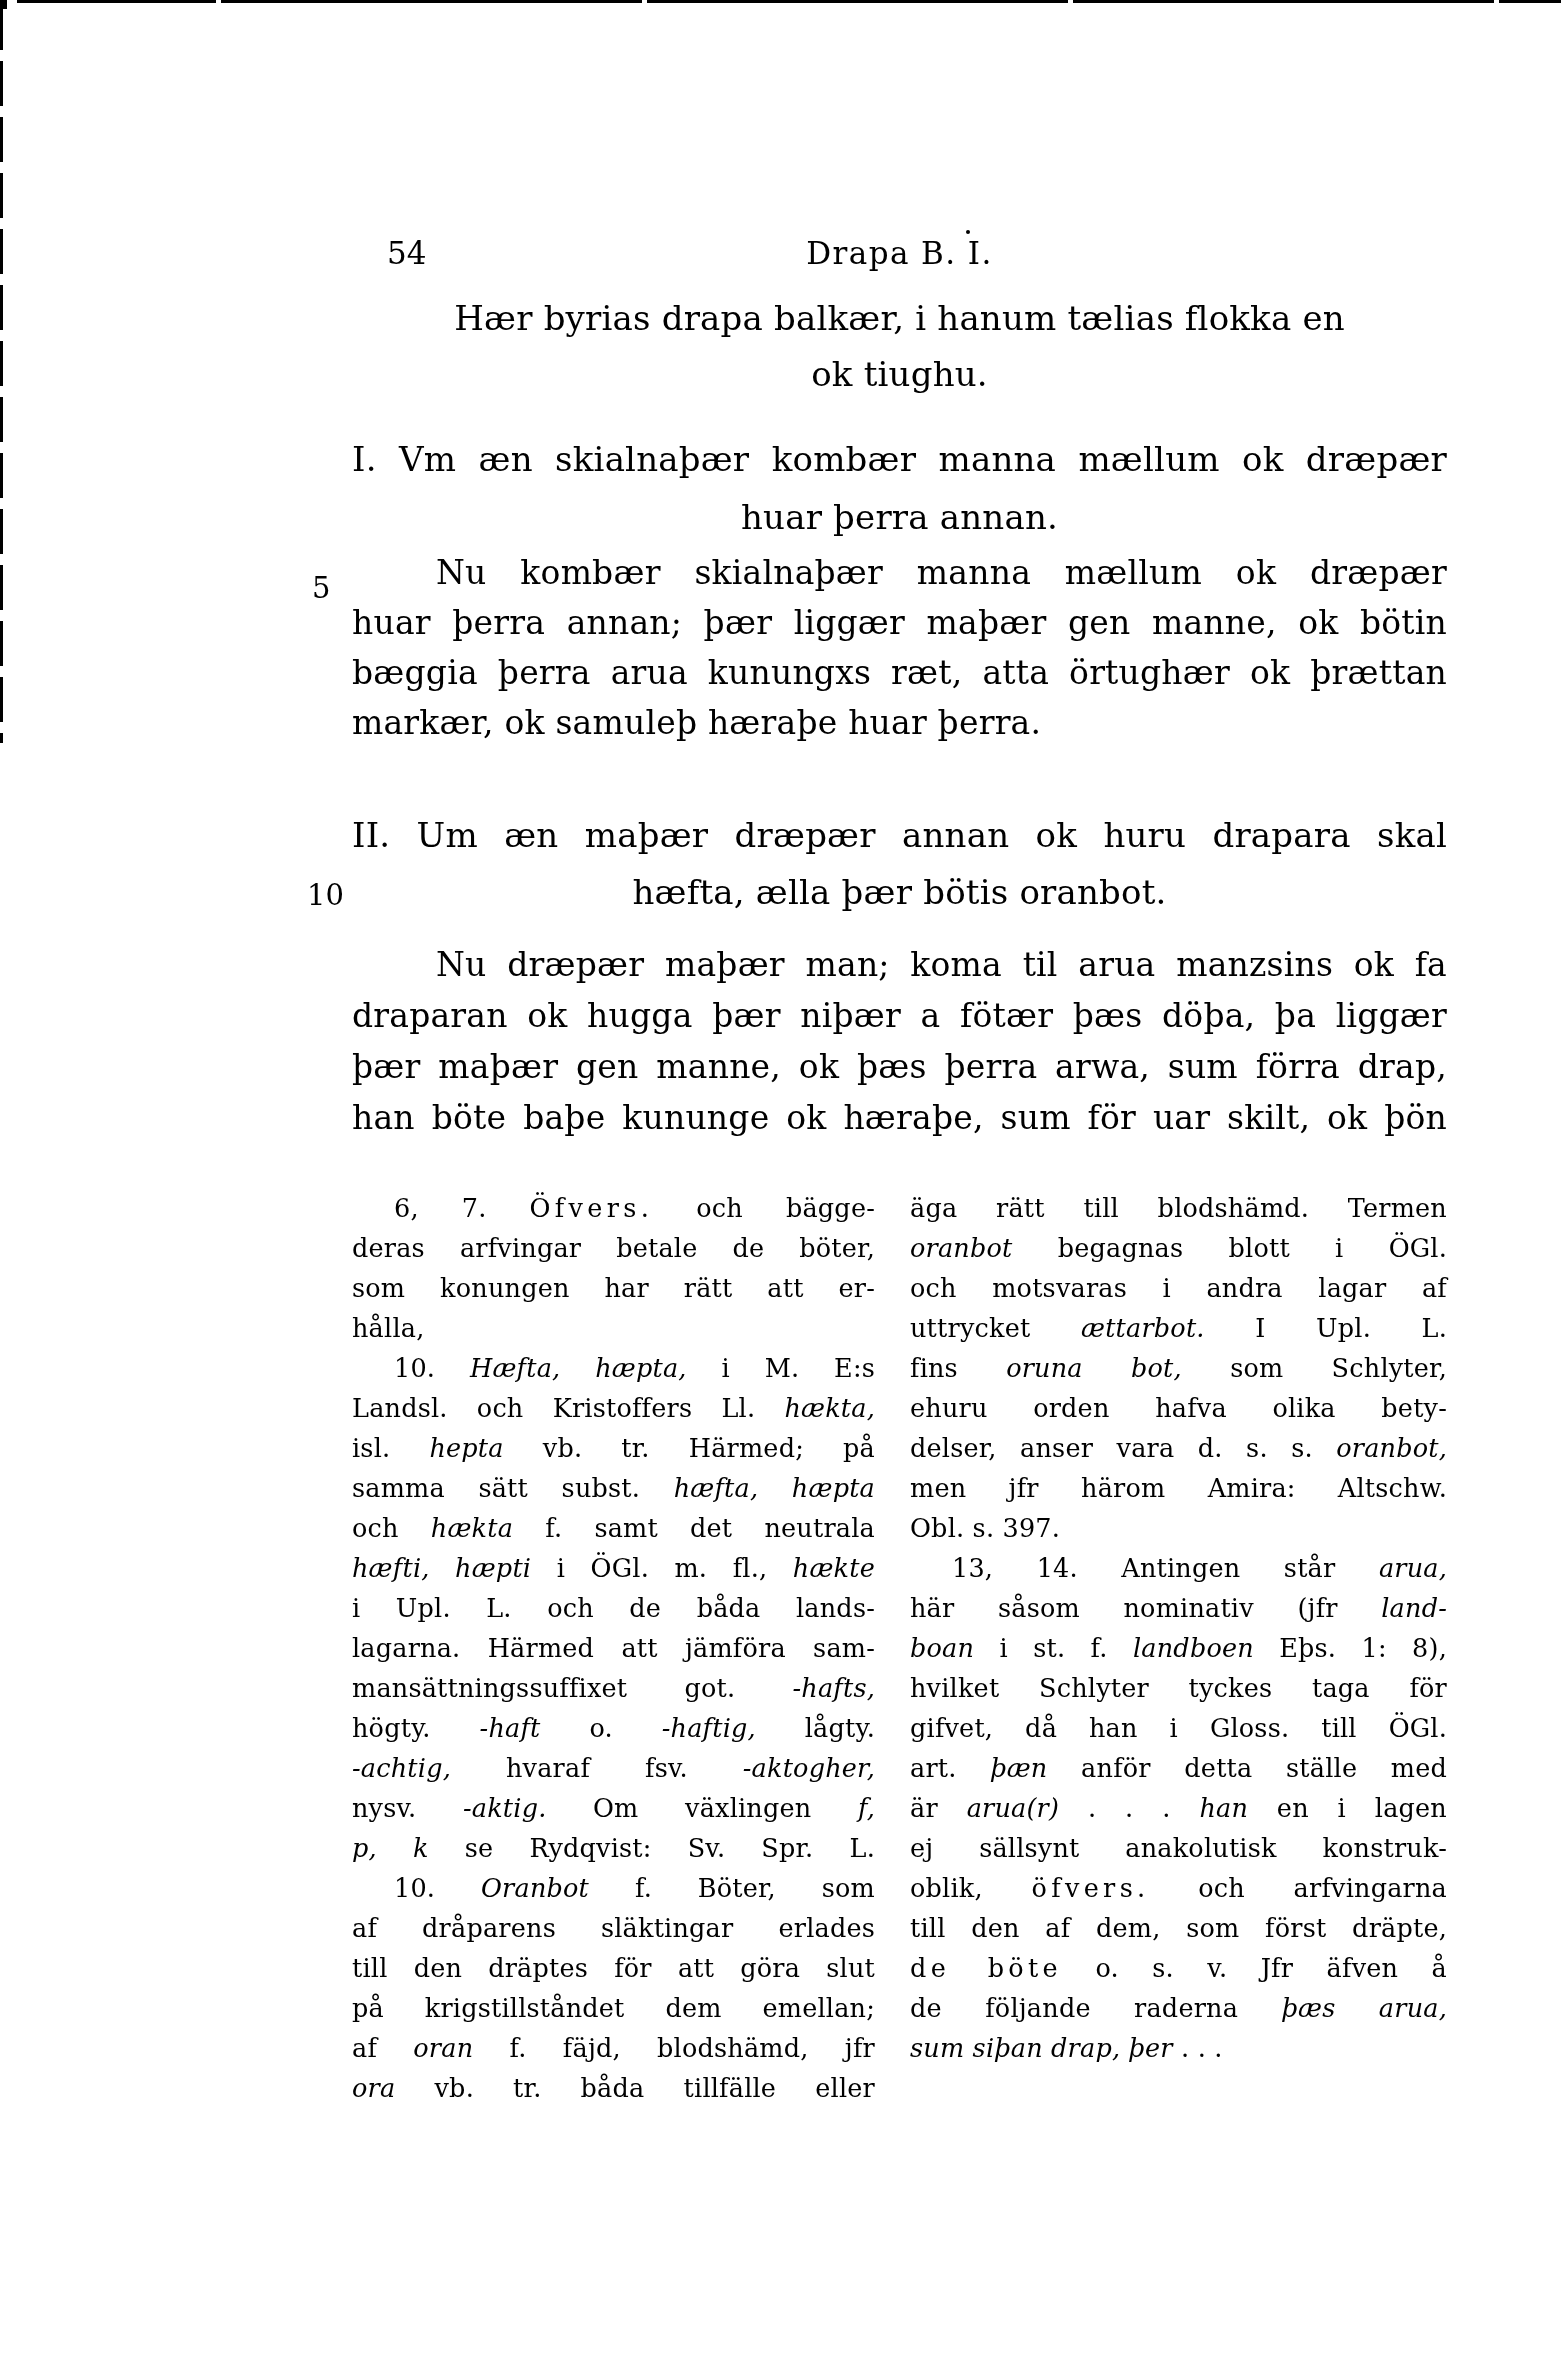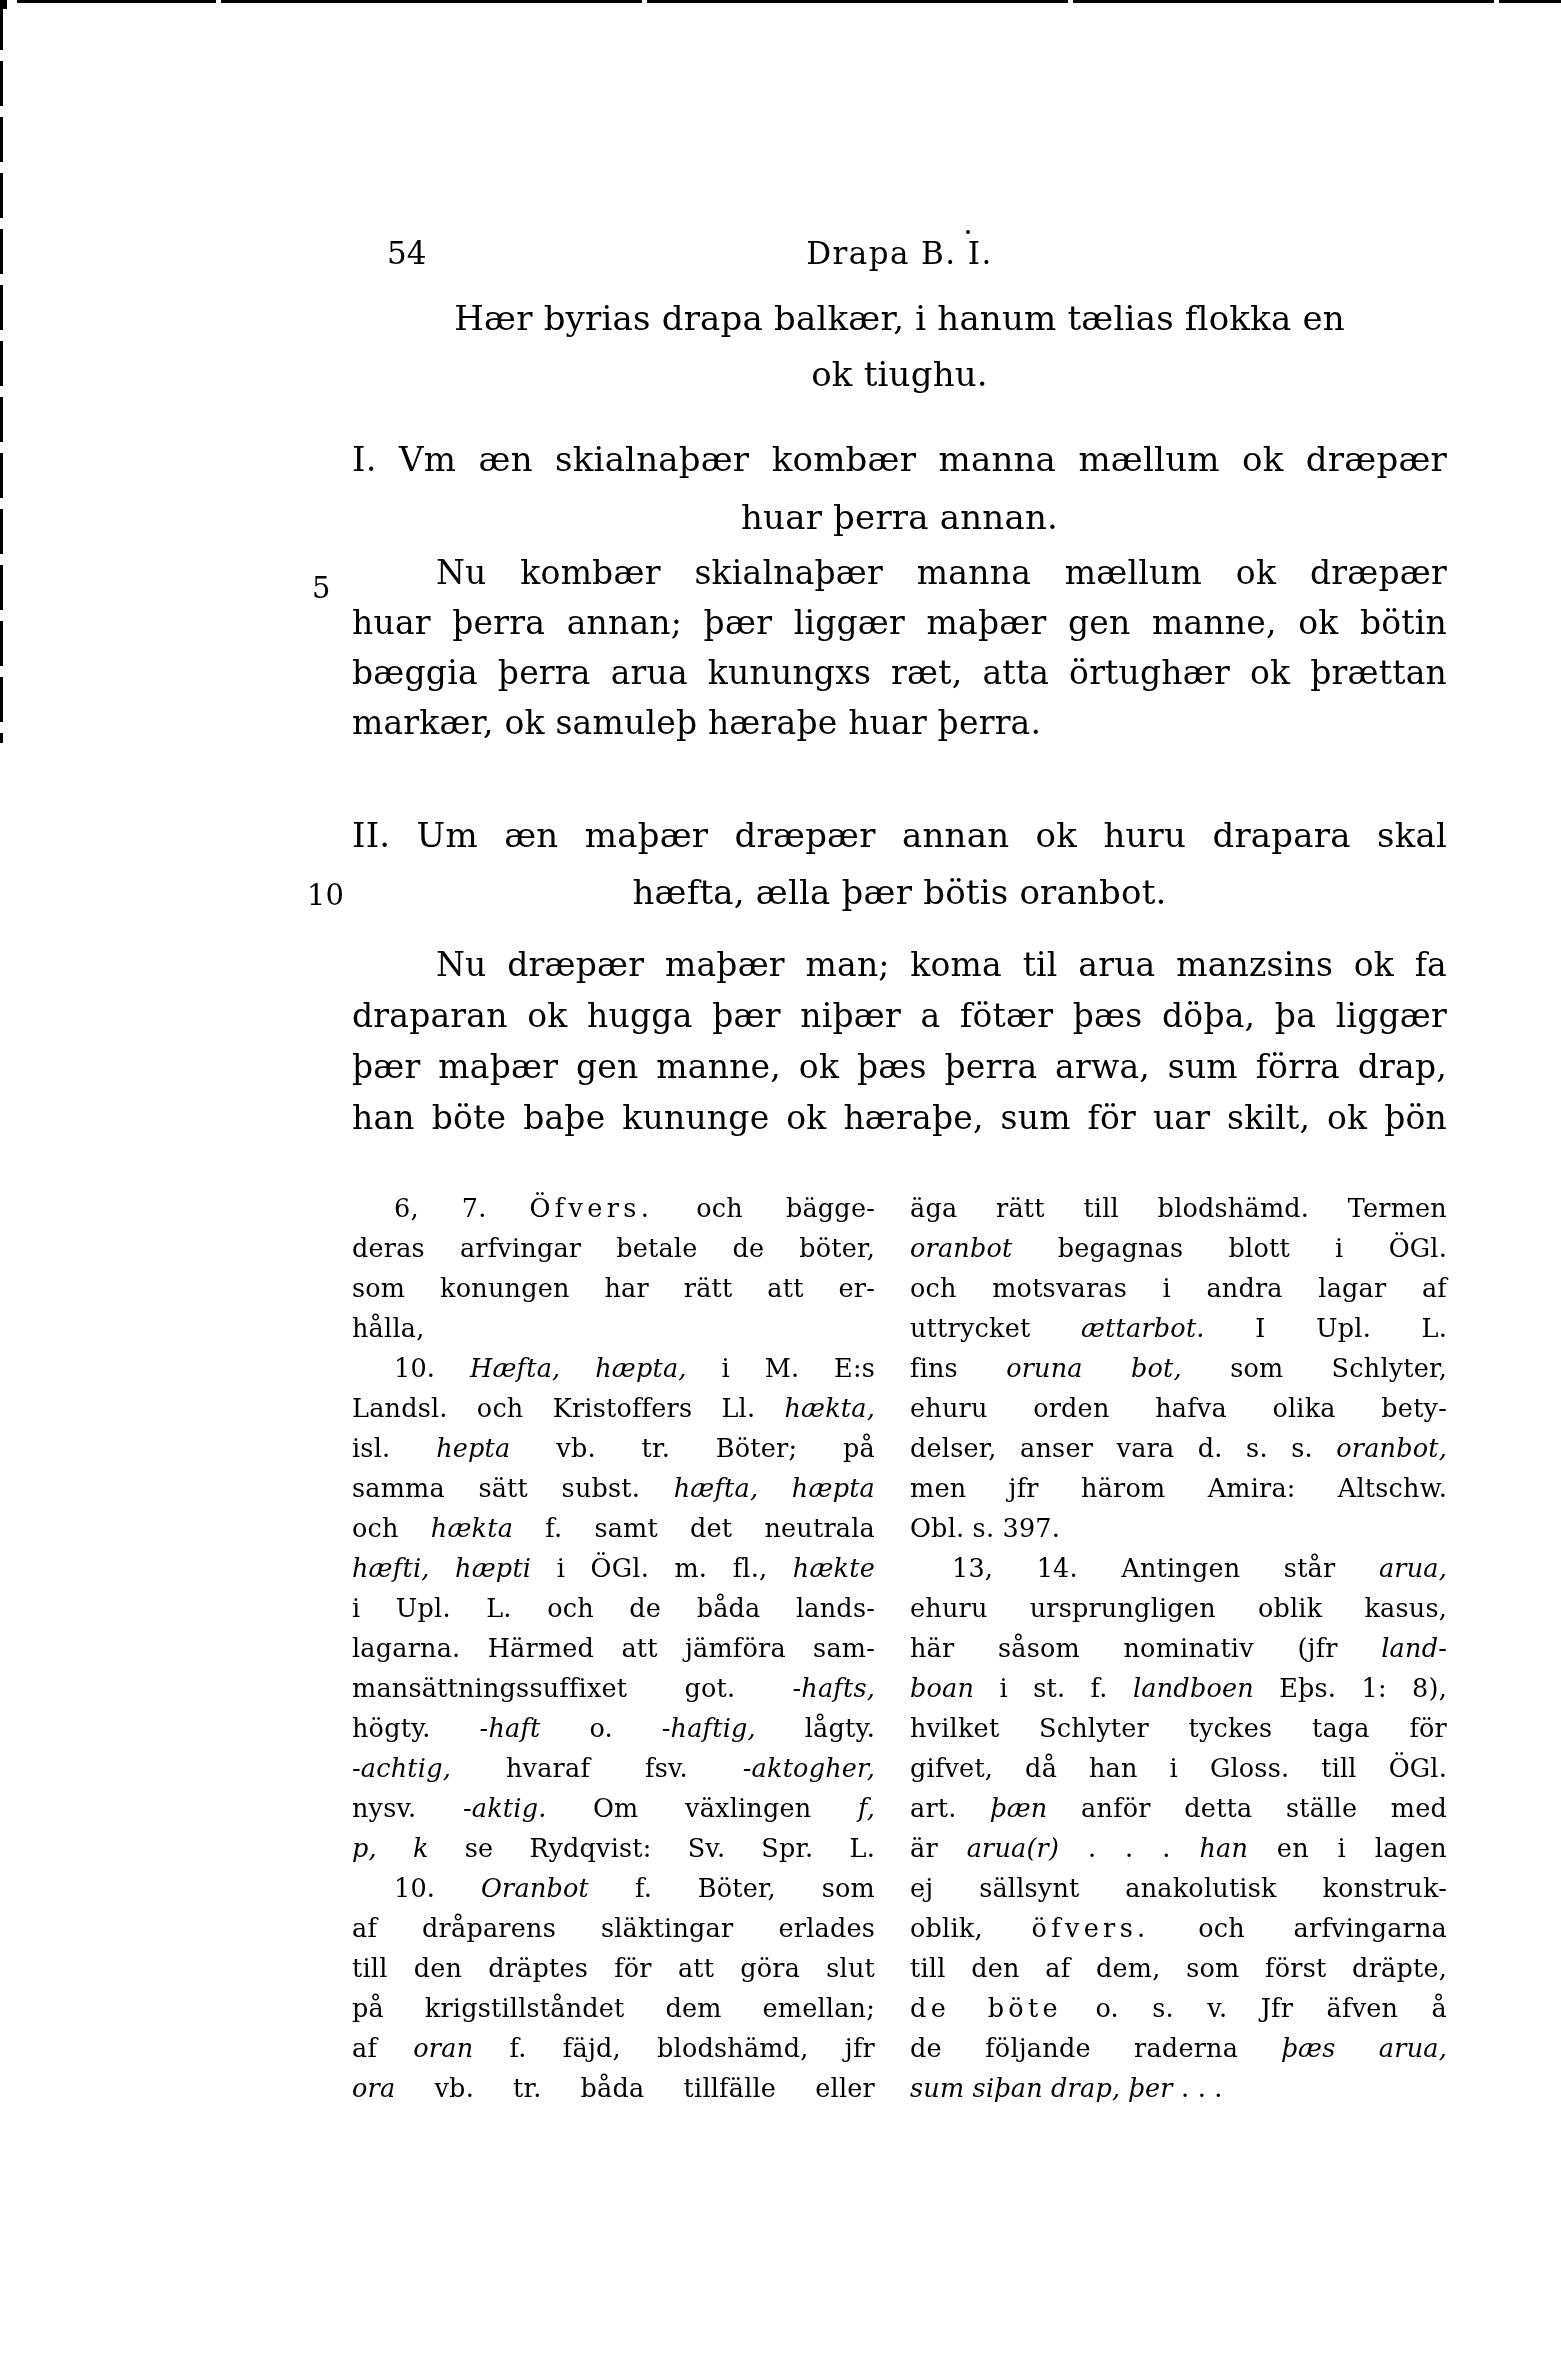--- a/index.html
+++ b/index.html
@@ -113,21 +113,21 @@
   </div>
 
   <div class="footnotes">
     <div class="fncol">
         <div class="fn-line fn-indent"><span>6, 7. </span><span class="sp">Öfvers.</span><span> och bägge-</span></div>
         <div class="fn-line"><span>deras arfvingar betale de böter,</span></div>
         <div class="fn-line"><span>som konungen har rätt att er-</span></div>
         <div class="fn-line short"><span>hålla,</span></div>
         <div class="fn-line fn-indent"><span>10. </span><span class="it">Hæfta, hæpta,</span><span> i M. E:s</span></div>
         <div class="fn-line"><span>Landsl. och Kristoffers Ll. </span><span class="it">hækta,</span></div>
-        <div class="fn-line"><span>isl. </span><span class="it">hepta</span><span> vb. tr. Böter; på</span></div>
+        <div class="fn-line"><span>isl. </span><span class="it">hepta</span><span> vb. tr. Härmed; på</span></div>
         <div class="fn-line"><span>samma sätt subst. </span><span class="it">hæfta, hæpta</span></div>
         <div class="fn-line"><span>och </span><span class="it">hækta</span><span> f. samt det neutrala</span></div>
         <div class="fn-line"><span class="it">hæfti, hæpti</span><span> i ÖGl. m. fl., </span><span class="it">hækte</span></div>
         <div class="fn-line"><span>i Upl. L. och de båda lands-</span></div>
         <div class="fn-line"><span>lagarna. Härmed att jämföra sam-</span></div>
         <div class="fn-line"><span>mansättningssuffixet got. </span><span class="it">-hafts,</span></div>
         <div class="fn-line"><span>högty. </span><span class="it">-haft</span><span> o. </span><span class="it">-haftig,</span><span> lågty.</span></div>
         <div class="fn-line"><span class="it">-achtig,</span><span> hvaraf fsv. </span><span class="it">-aktogher,</span></div>
         <div class="fn-line"><span>nysv. </span><span class="it">-aktig.</span><span> Om växlingen </span><span class="it">f,</span></div>
         <div class="fn-line"><span class="it">p,</span><span> </span><span class="it">k</span><span> se Rydqvist: Sv. Spr. L.</span></div>
@@ -142,21 +142,20 @@
         <div class="fn-line"><span>äga rätt till blodshämd. Termen</span></div>
         <div class="fn-line"><span class="it">oranbot</span><span> begagnas blott i ÖGl.</span></div>
         <div class="fn-line"><span>och motsvaras i andra lagar af</span></div>
         <div class="fn-line"><span>uttrycket </span><span class="it">ættarbot.</span><span> I Upl. L.</span></div>
         <div class="fn-line"><span>fins </span><span class="it">oruna bot,</span><span> som Schlyter,</span></div>
         <div class="fn-line"><span>ehuru orden hafva olika bety-</span></div>
         <div class="fn-line"><span>delser, anser vara d. s. s. </span><span class="it">oranbot,</span></div>
         <div class="fn-line"><span>men jfr härom Amira: Altschw.</span></div>
         <div class="fn-line short"><span>Obl. s. 397.</span></div>
         <div class="fn-line fn-indent"><span>13, 14. Antingen står </span><span class="it">arua,</span></div>
-        <div class="fn-line"><span>ehuru ursprungligen oblik kasus,</span></div>
         <div class="fn-line"><span>här såsom nominativ (jfr </span><span class="it">land-</span></div>
         <div class="fn-line"><span class="it">boan</span><span> i st. f. </span><span class="it">landboen</span><span> Eþs. 1: 8),</span></div>
         <div class="fn-line"><span>hvilket Schlyter tyckes taga för</span></div>
         <div class="fn-line"><span>gifvet, då han i Gloss. till ÖGl.</span></div>
         <div class="fn-line"><span>art. </span><span class="it">þæn</span><span> anför detta ställe med</span></div>
         <div class="fn-line"><span>är </span><span class="it">arua(r)</span><span> . . . </span><span class="it">han</span><span> en i lagen</span></div>
         <div class="fn-line"><span>ej sällsynt anakolutisk konstruk-</span></div>
         <div class="fn-line"><span>oblik, </span><span class="sp">öfvers.</span><span> och arfvingarna</span></div>
         <div class="fn-line"><span>till den af dem, som först dräpte,</span></div>
         <div class="fn-line"><span class="sp">de böte</span><span> o. s. v. Jfr äfven å</span></div>

